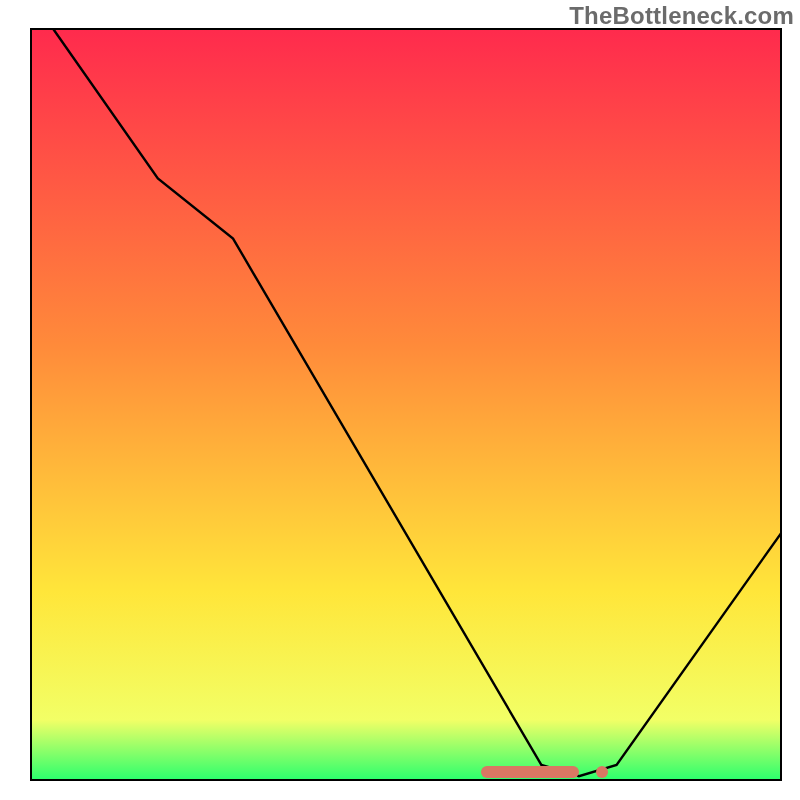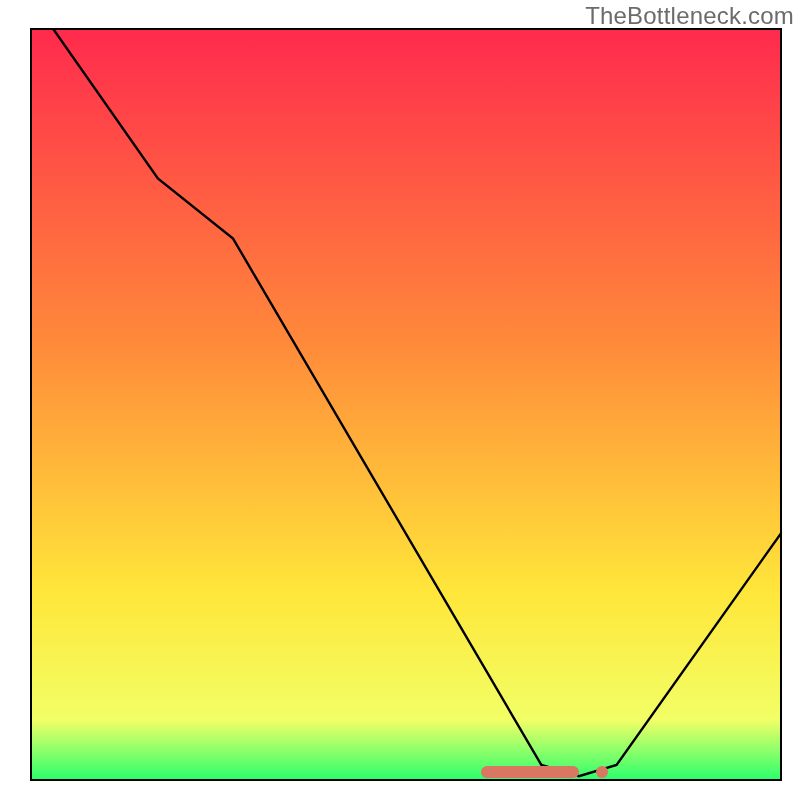--- a/index.html
+++ b/index.html
@@ -14,21 +14,21 @@
   .stage {
     position: relative;
     width: 800px;
     height: 800px;
   }
   .watermark {
     position: absolute;
     top: 2px;
     right: 6px;
     font-size: 24px;
-    font-weight: 400;
+    font-weight: 700;
     color: #6b6b6b;
     letter-spacing: 0.2px;
   }
   
   .plot {
     position: absolute;
     left: 30px;
     top: 28px;
     width: 752px;
     height: 753px;

